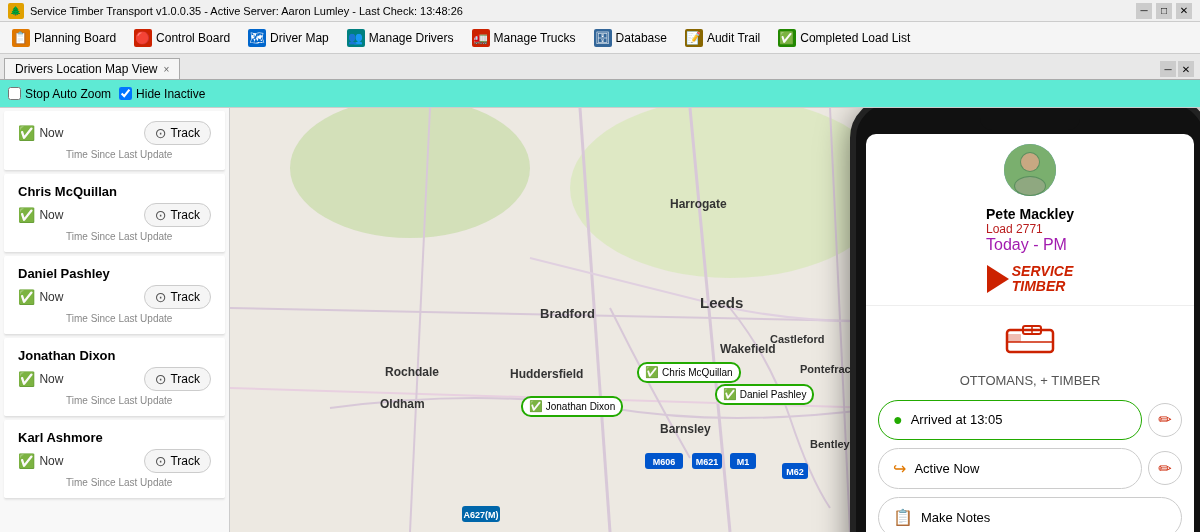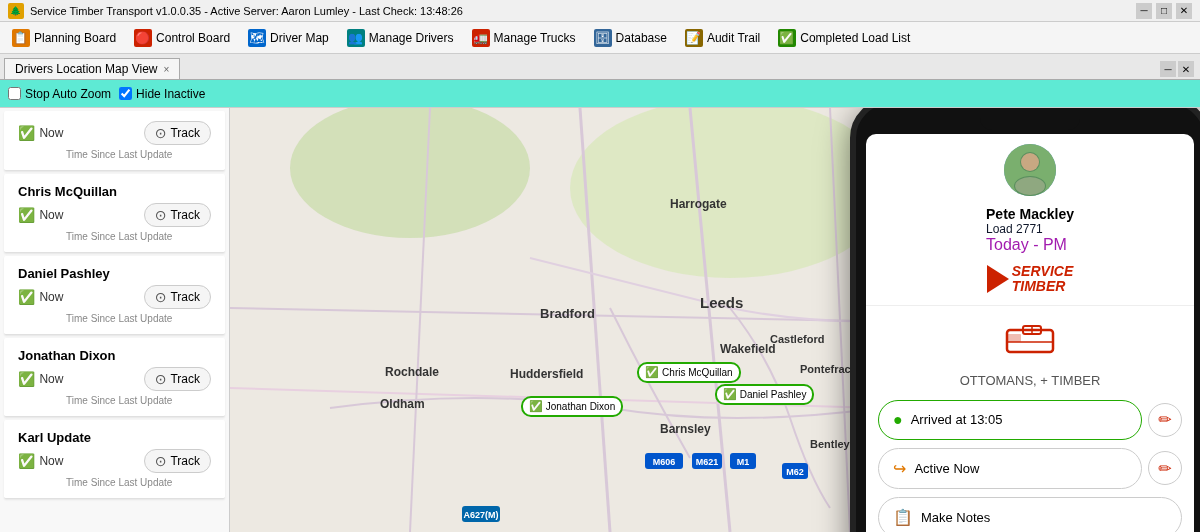--- a/index.html
+++ b/index.html
@@ -231,21 +231,21 @@
       overflow: hidden;
       flex-shrink: 0;
       display: flex;
       align-items: center;
       justify-content: center;
       color: white;
       font-size: 22px;
     }
     .phone-driver-info { flex: 1; }
     .phone-driver-name { font-weight: 700; font-size: 14px; }
-    .phone-load { font-size: 12px; color: #0f172a; }
+    .phone-load { font-size: 12px; color: #b91c1c; }
     .phone-date { font-size: 16px; color: #a21caf; }
     .phone-logo {
       display: flex;
       align-items: center;
       gap: 3px;
       font-style: italic;
     }
     .logo-triangle {
       width: 0;
       height: 0;
@@ -446,21 +446,21 @@
         <span>Now</span>
       </div>
       <button class="track-btn">
         <span class="track-icon">⊙</span>
         <span>Track</span>
       </button>
     </div>
     <div class="time-since">Time Since Last Update</div>
   </div>
           <div class="driver-card">
-    <div class="driver-name">Karl Update</div>
+    <div class="driver-name">Karl Ashmore</div>
     <div class="driver-card-row">
       <div class="driver-status">
         <span class="status-icon-green">✅</span>
         <span>Now</span>
       </div>
       <button class="track-btn">
         <span class="track-icon">⊙</span>
         <span>Track</span>
       </button>
     </div>

